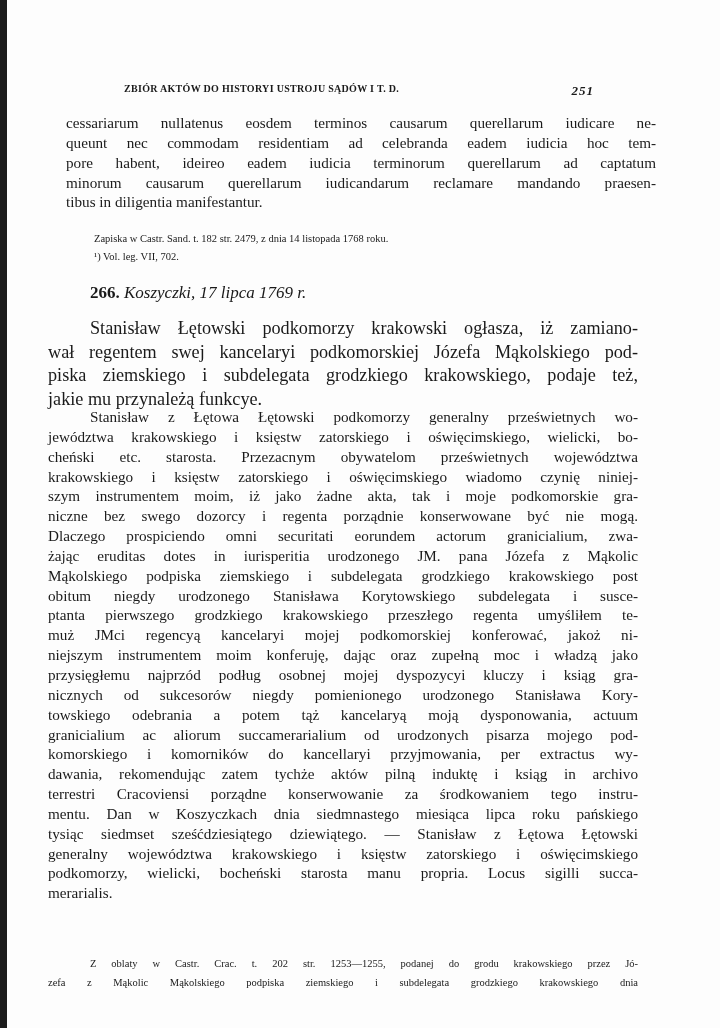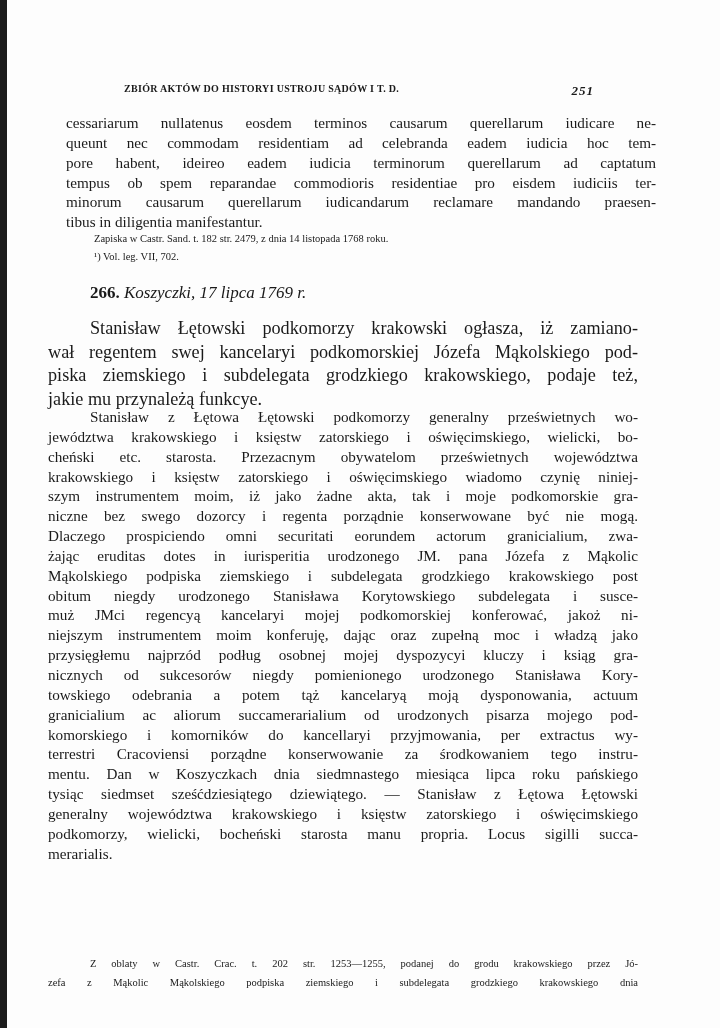--- a/index.html
+++ b/index.html
@@ -51,21 +51,20 @@
 
 <div class="running-head">
   <span>ZBIÓR AKTÓW DO HISTORYI USTROJU SĄDÓW I T. D.</span>
   <span class="page-num">251</span>
 </div>
 
 <div class="block body-text main-text" style="top:95px;">
   <span class="line">cessariarum nullatenus eosdem terminos causarum querellarum iudicare ne-</span>
   <span class="line">queunt nec commodam residentiam ad celebranda eadem iudicia hoc tem-</span>
   <span class="line">pore habent, ideireo eadem iudicia terminorum querellarum ad captatum</span>
-  <span class="line">tempus ob spem reparandae commodioris residentiae pro eisdem iudiciis ter-</span>
   <span class="line">minorum causarum querellarum iudicandarum reclamare mandando praesen-</span>
   <span class="line last">tibus in diligentia manifestantur.</span>
 </div>
 
 <div class="block note" style="top:226px; left:90px; width:500px;">
   <span class="line">Zapiska w Castr. Sand. t. 182 str. 2479, z dnia 14 listopada 1768 roku.</span>
   <span class="line">¹) Vol. leg. VII, 702.</span>
 </div>
 
 <div class="block doc-heading" style="top:283px; left:90px;">
@@ -84,27 +83,29 @@
   <span class="line indent">Stanisław z Łętowa Łętowski podkomorzy generalny prześwietnych wo-</span>
   <span class="line">jewództwa krakowskiego i księstw zatorskiego i oświęcimskiego, wielicki, bo-</span>
   <span class="line">cheński etc. starosta. Przezacnym obywatelom prześwietnych województwa</span>
   <span class="line">krakowskiego i księstw zatorskiego i oświęcimskiego wiadomo czynię niniej-</span>
   <span class="line">szym instrumentem moim, iż jako żadne akta, tak i moje podkomorskie gra-</span>
   <span class="line">niczne bez swego dozorcy i regenta porządnie konserwowane być nie mogą.</span>
   <span class="line">Dlaczego prospiciendo omni securitati eorundem actorum granicialium, zwa-</span>
   <span class="line">żając eruditas dotes in iurisperitia urodzonego JM. pana Józefa z Mąkolic</span>
   <span class="line">Mąkolskiego podpiska ziemskiego i subdelegata grodzkiego krakowskiego post</span>
   <span class="line">obitum niegdy urodzonego Stanisława Korytowskiego subdelegata i susce-</span>
+  <span class="line">ptanta pierwszego grodzkiego krakowskiego przeszłego regenta umyśliłem te-</span>
   <span class="line">muż JMci regencyą kancelaryi mojej podkomorskiej konferować, jakoż ni-</span>
   <span class="line">niejszym instrumentem moim konferuję, dając oraz zupełną moc i władzą jako</span>
   <span class="line">przysięgłemu najprzód podług osobnej mojej dyspozycyi kluczy i ksiąg gra-</span>
   <span class="line">nicznych od sukcesorów niegdy pomienionego urodzonego Stanisława Kory-</span>
   <span class="line">towskiego odebrania a potem tąż kancelaryą moją dysponowania, actuum</span>
   <span class="line">granicialium ac aliorum succamerarialium od urodzonych pisarza mojego pod-</span>
   <span class="line">komorskiego i komorników do kancellaryi przyjmowania, per extractus wy-</span>
+  <span class="line">dawania, rekomendując zatem tychże aktów pilną induktę i ksiąg in archivo</span>
   <span class="line">terrestri Cracoviensi porządne konserwowanie za środkowaniem tego instru-</span>
   <span class="line">mentu. Dan w Koszyczkach dnia siedmnastego miesiąca lipca roku pańskiego</span>
   <span class="line">tysiąc siedmset sześćdziesiątego dziewiątego. — Stanisław z Łętowa Łętowski</span>
   <span class="line">generalny województwa krakowskiego i księstw zatorskiego i oświęcimskiego</span>
   <span class="line">podkomorzy, wielicki, bocheński starosta manu propria. Locus sigilli succa-</span>
   <span class="line last">merarialis.</span>
 </div>
 
 <div class="block source" style="top:938px;margin-top:16px;">
   <span class="line indent">Z oblaty w Castr. Crac. t. 202 str. 1253—1255, podanej do grodu krakowskiego przez Jó-</span>

